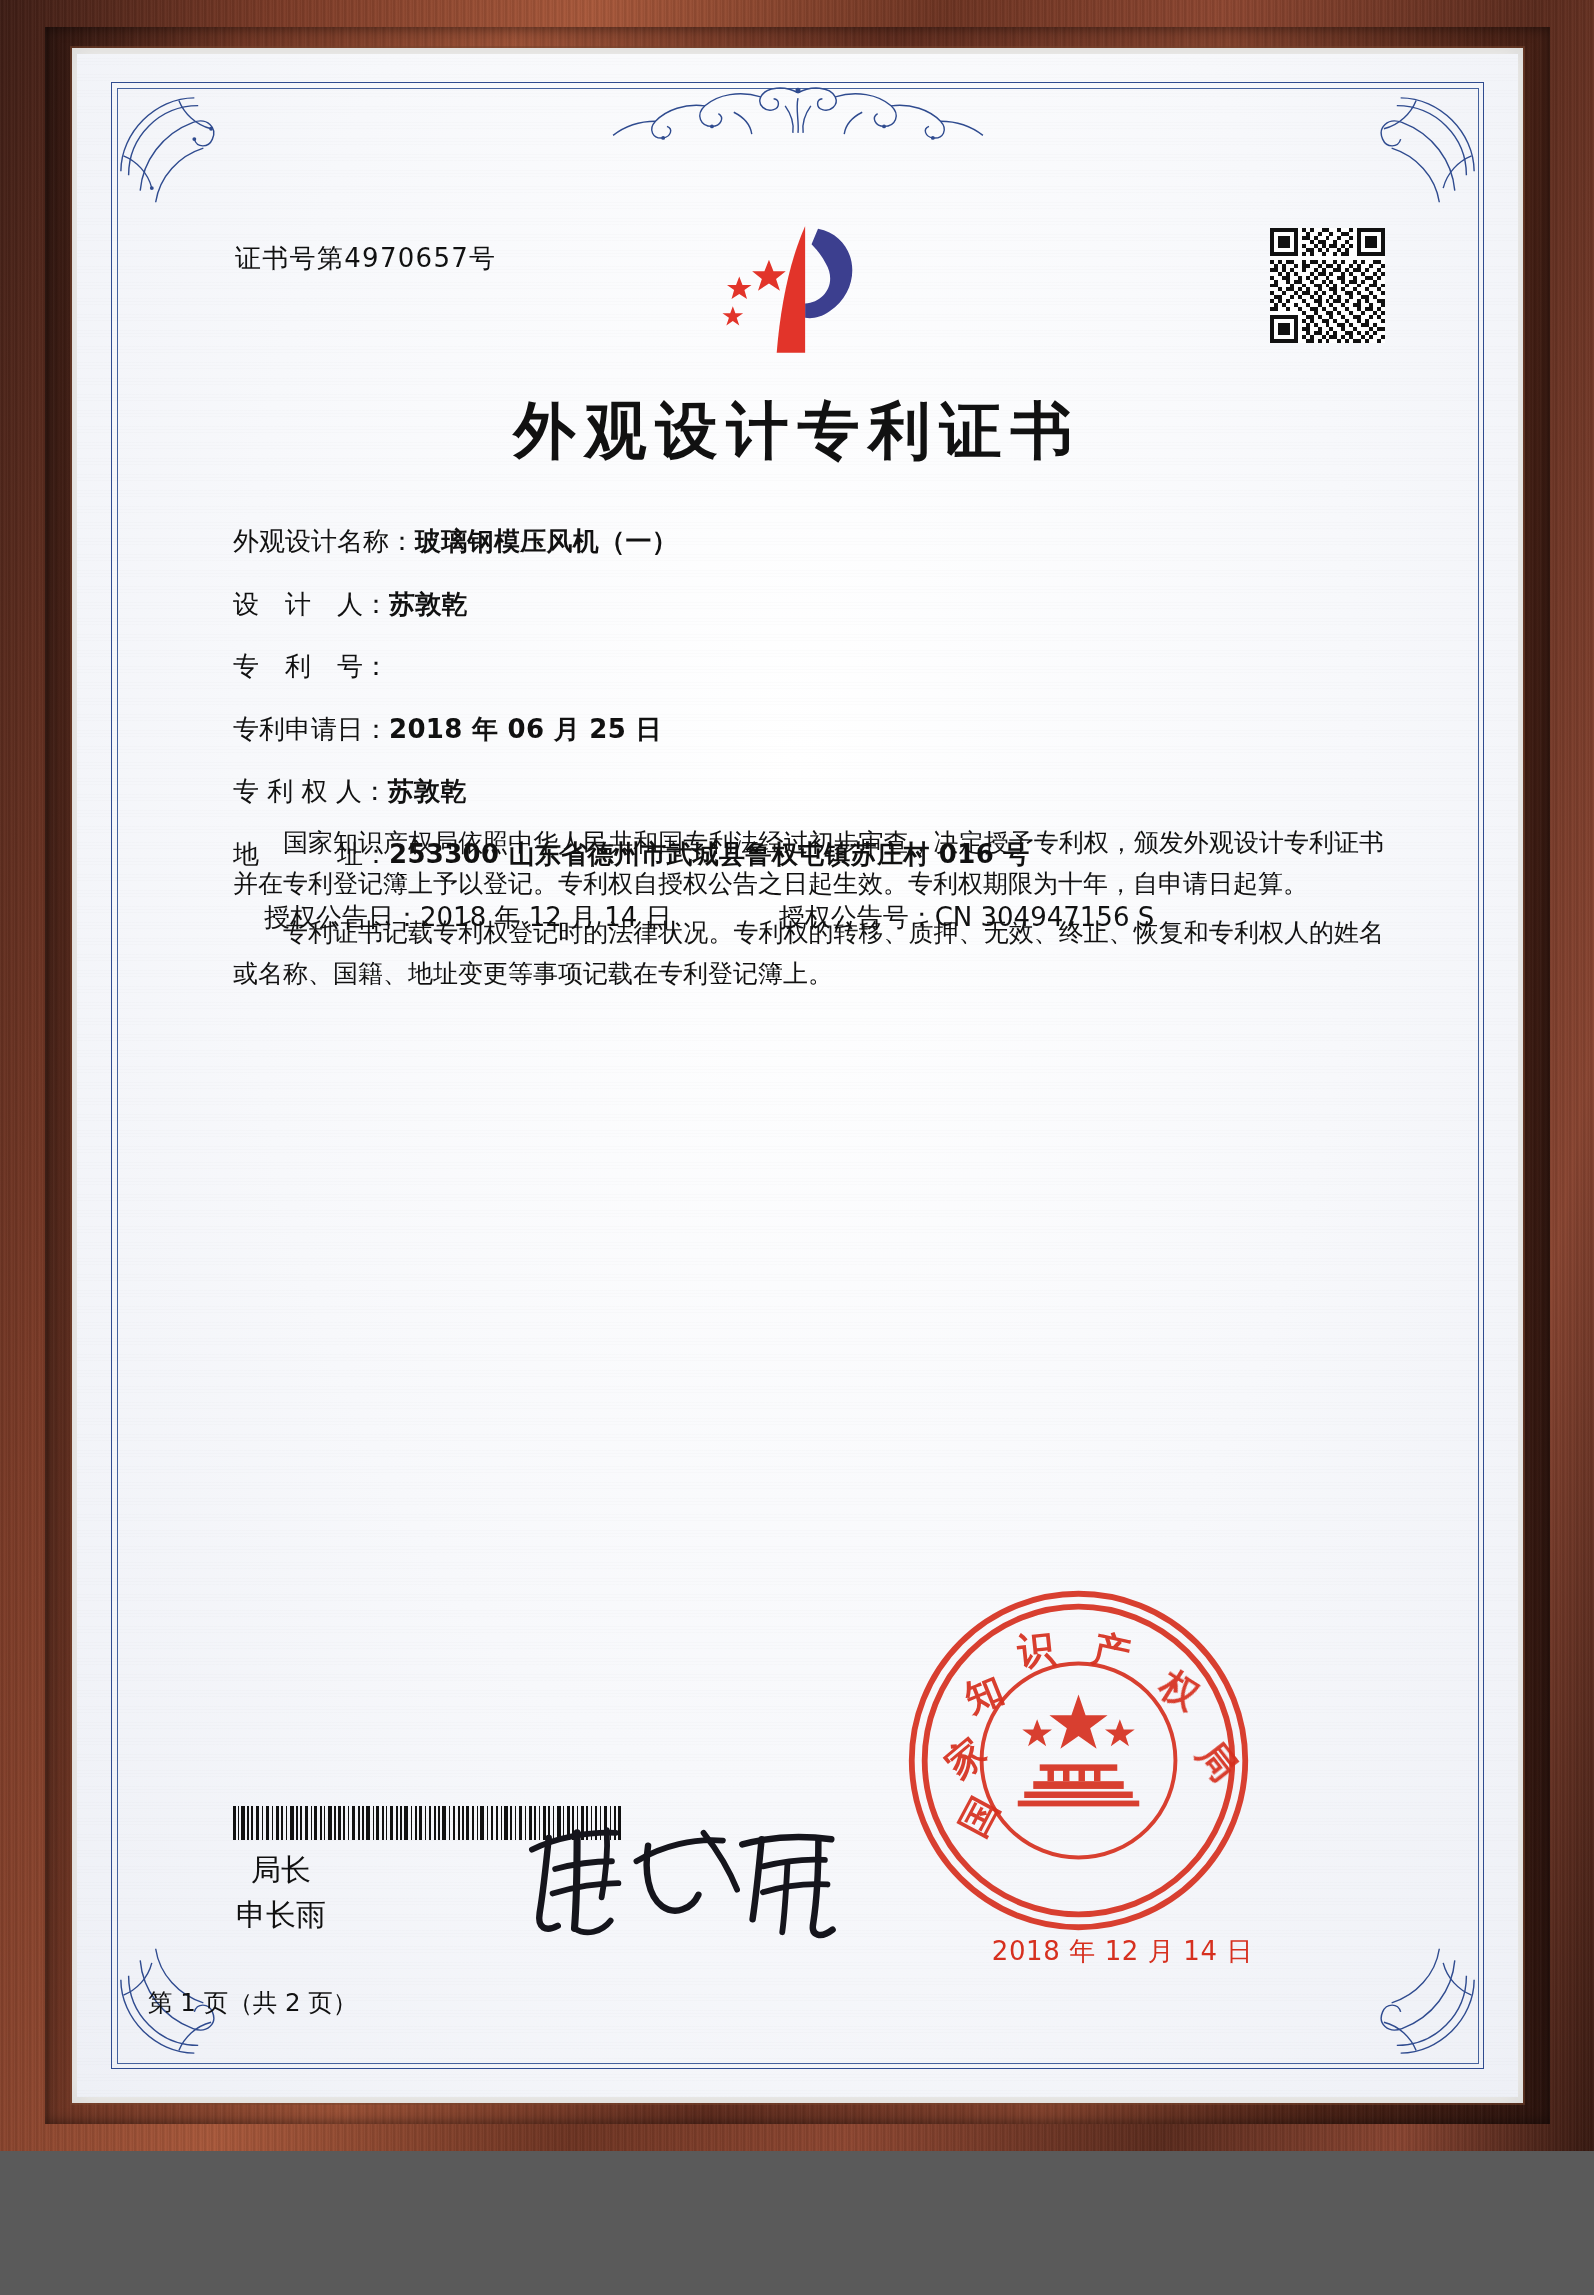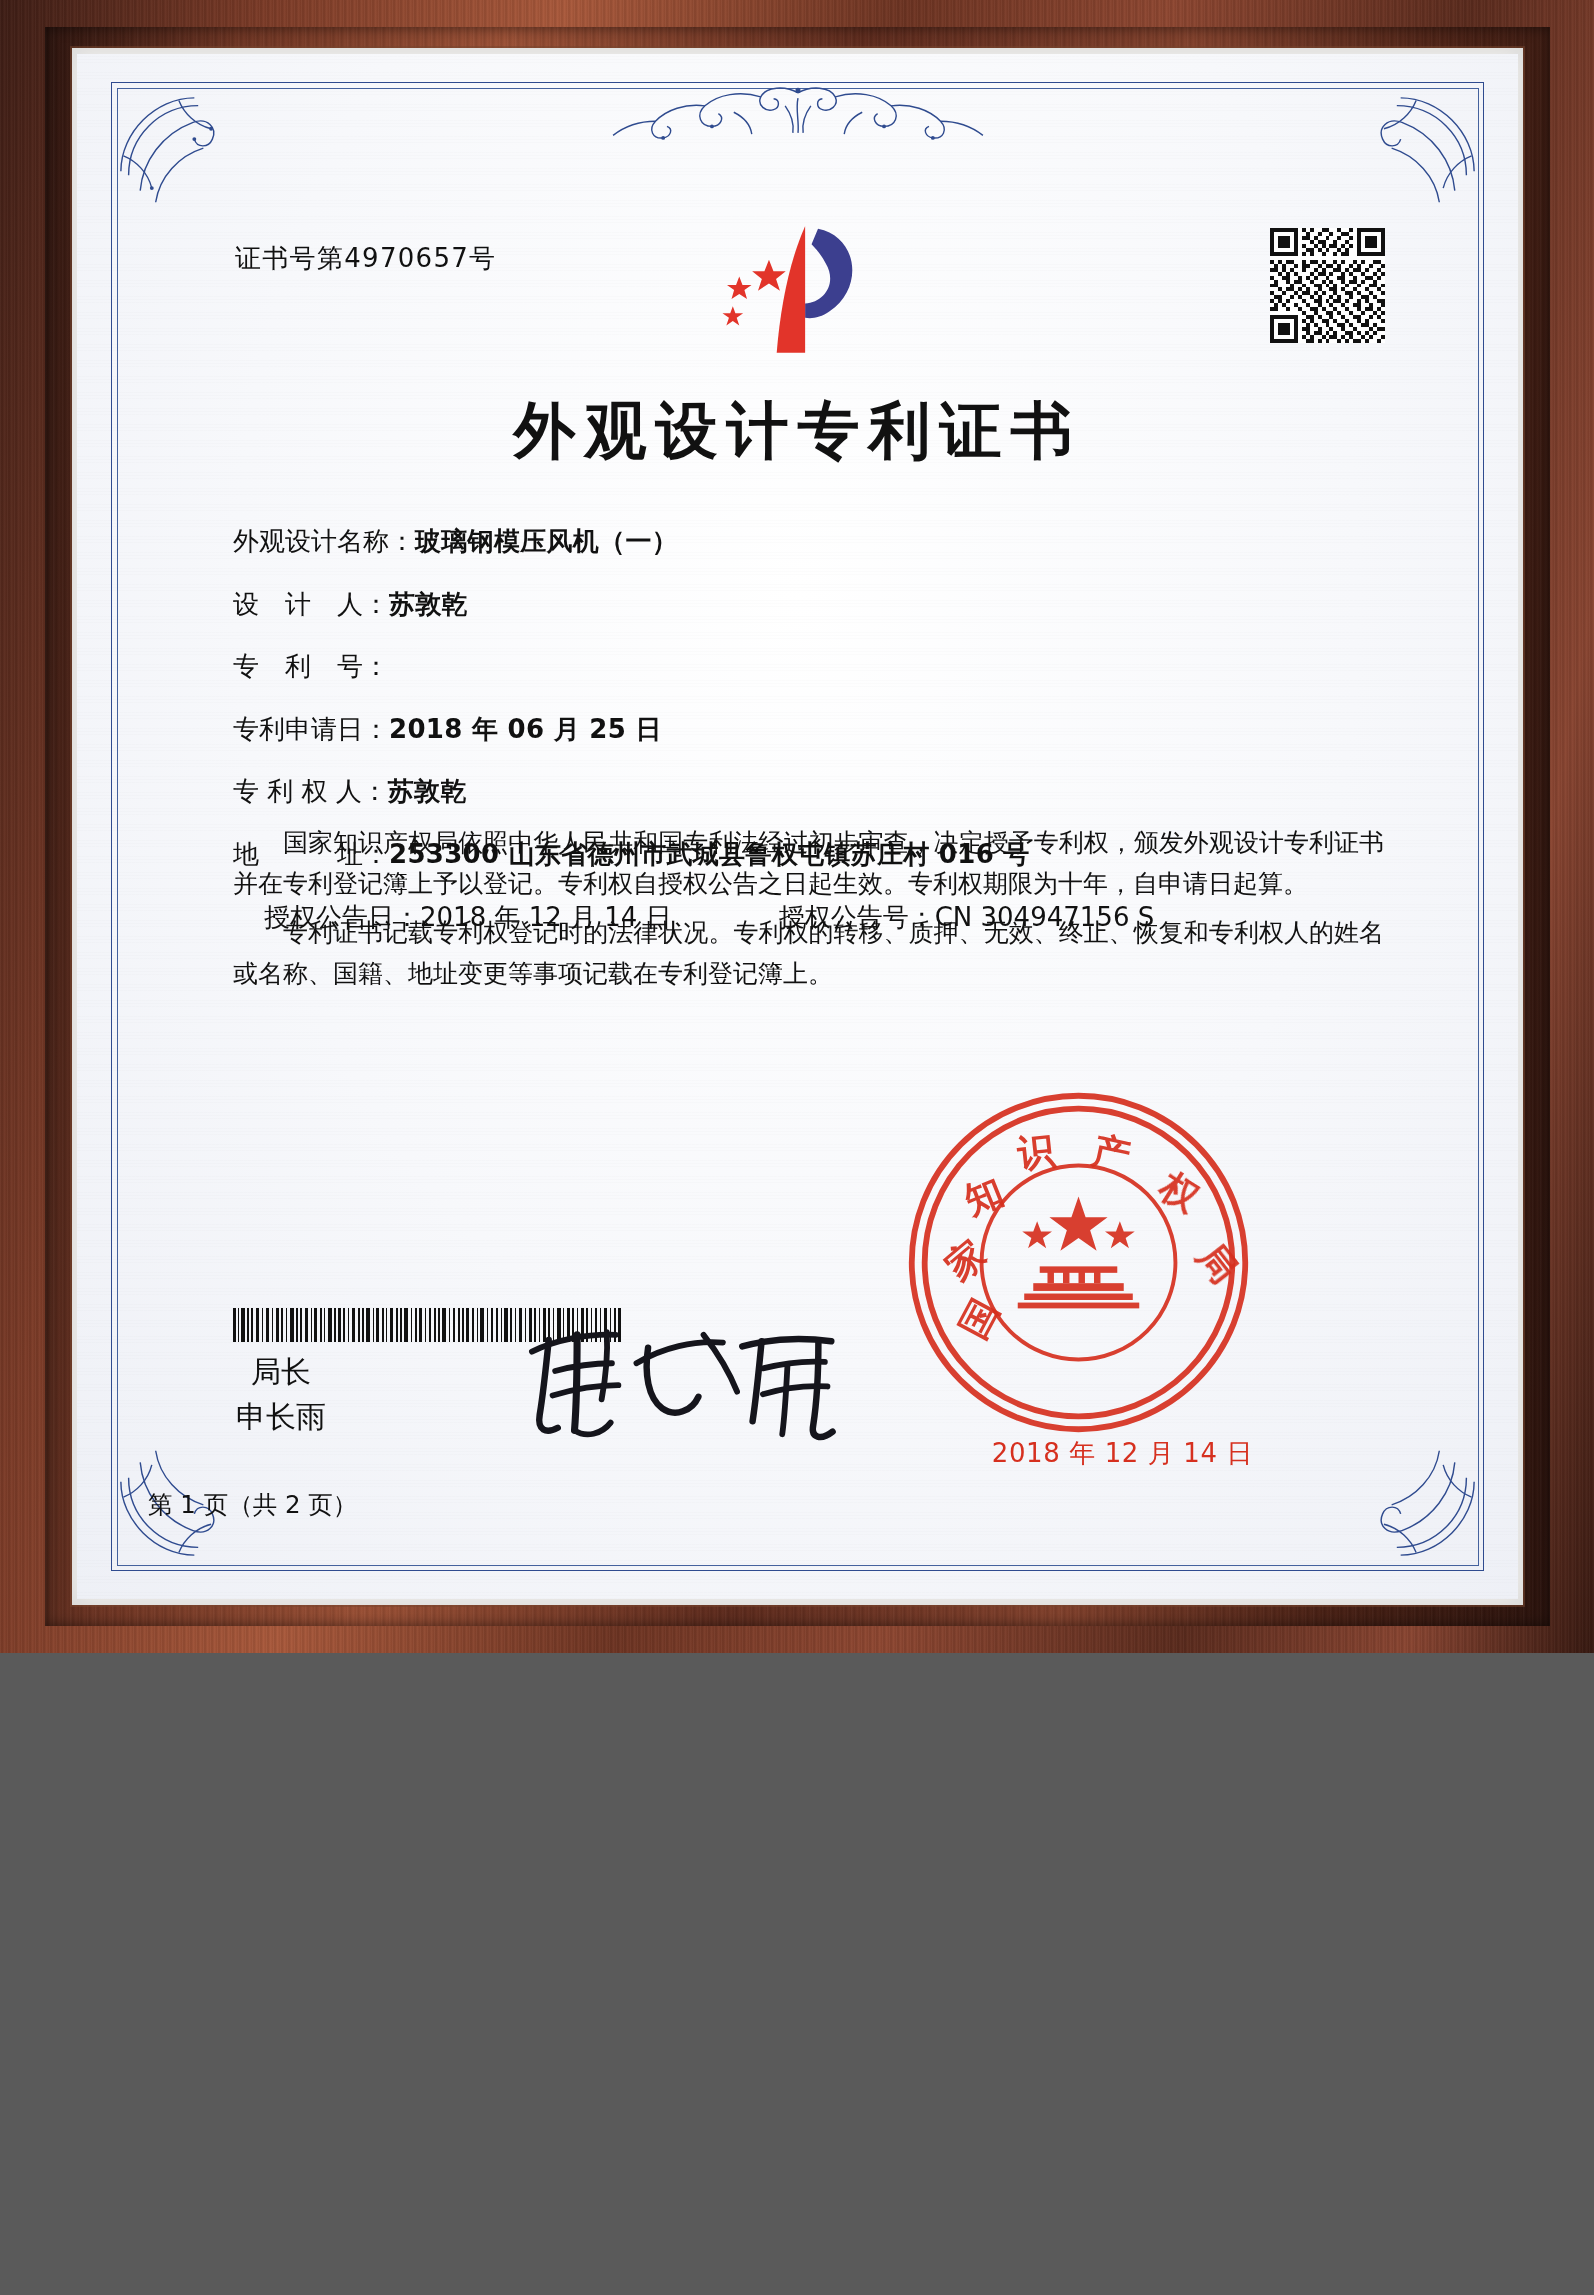--- a/index.html
+++ b/index.html
@@ -6,21 +6,21 @@
     margin: 0;
     padding: 0;
     background: #5a5a5a;
   }
   body {
     font-family: "Liberation Serif", serif;
   }
   #page {
     position: relative;
     width: 1595px;
-    height: 1653px;
+    height: 2151px;
     overflow: hidden;
     background: #22c55e;
   }
 
   
   .frame-outer {
     position: absolute;
     inset: 0;
     background:
       repeating-linear-gradient(90deg,

